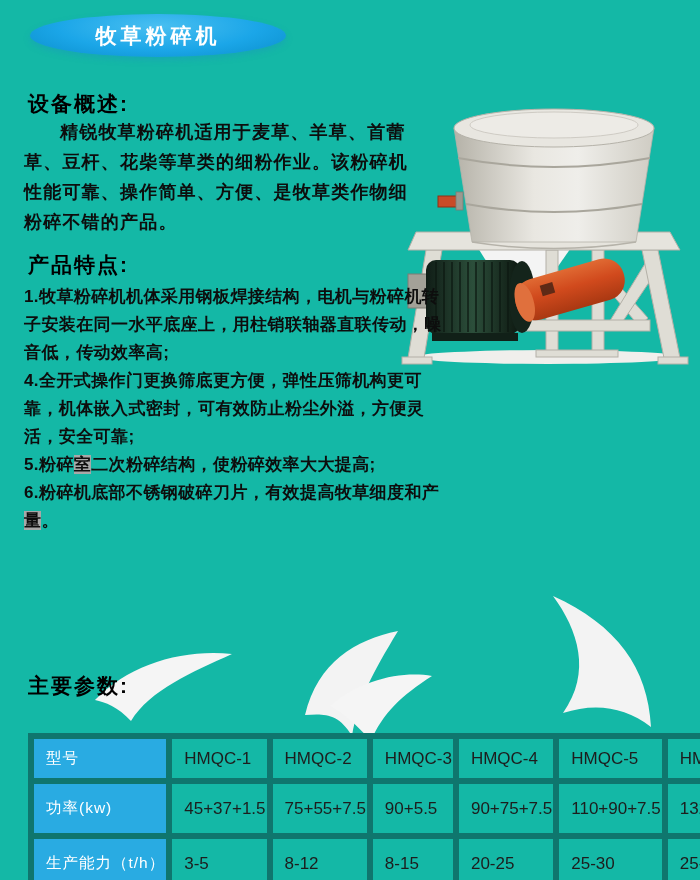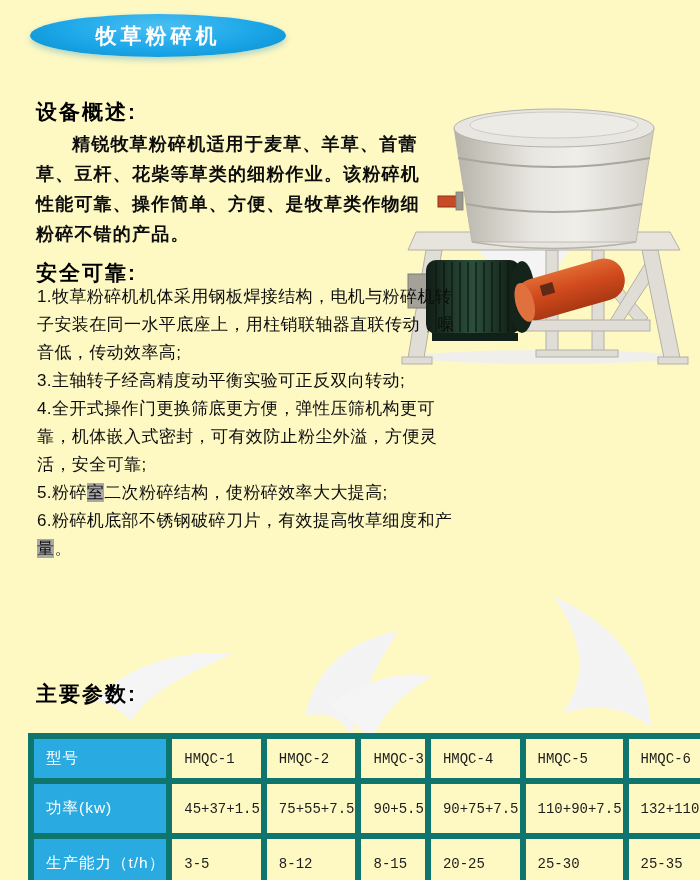--- a/index.html
+++ b/index.html
@@ -1,48 +1,48 @@
 <!DOCTYPE html>
 <html><head>
 <meta charset="utf-8">
 <style>
   html,body{margin:0;padding:0;background:#fff;}
-  .page{position:relative;width:700px;height:880px;background:#fef9c3;overflow:hidden;
+  .page{position:relative;width:700px;height:880px;background:#14b8a6;overflow:hidden;
         font-family:"Liberation Sans",sans-serif;color:#111;}
   .watermark{position:absolute;left:0;top:0;z-index:0;}
   .layer{position:absolute;z-index:1;}
 
   .title-ellipse{left:30px;top:14px;width:256px;height:43px;border-radius:50%;
     background:radial-gradient(ellipse at 50% 28%,#49bff1 0%,#1ba6e8 55%,#0a8ecb 100%);
     box-shadow:0 3px 6px rgba(30,140,200,0.35);
     display:flex;align-items:center;justify-content:center;}
   .title-ellipse span{color:#fff;font-size:21px;font-weight:900;letter-spacing:4px;}
 
-  .sec-heading{margin:8px;font-size:21px;font-weight:900;letter-spacing:2px;color:#000;}
+  .sec-heading{margin:0;font-size:21px;font-weight:900;letter-spacing:2px;color:#000;}
   .overview-heading{left:28px;top:90px;}
   .features-heading{left:28px;top:251px;}
   .params-heading{left:28px;top:672px;}
 
-  .overview-text{margin:12px;left:24px;top:117px;width:398px;font-size:18px;line-height:30px;
+  .overview-text{margin:0;left:24px;top:117px;width:398px;font-size:18px;line-height:30px;
     font-weight:700;letter-spacing:1.2px;text-indent:2em;color:#0d0d0d;}
 
   .product-figure{left:396px;top:92px;width:302px;height:278px;margin:0;}
 
-  .feature-list{left:37px;top:283px;width:426px;font-size:17px;line-height:28px;
-    font-weight:400;letter-spacing:0.4px;color:#0d0d0d;}
+  .feature-list{left:24px;top:283px;width:426px;font-size:17px;line-height:28px;
+    font-weight:700;letter-spacing:0.4px;color:#0d0d0d;}
   .feature-item{margin:0;}
   .hl{background:#a8a8a8;}
 
   .params-table{left:28px;top:733px;border-collapse:collapse;table-layout:fixed;}
   .params-table td{border:6px solid #0f766e;vertical-align:middle;overflow:hidden;white-space:nowrap;}
   .params-table .label-cell{background:#29abe2;color:#fff;font-size:15.5px;font-weight:400;
      padding-left:12px;letter-spacing:1px;}
   .params-table .model-row td{height:37px;}
   .params-table .data-row td{height:47px;}
-  .params-table .value-cell{font-size:14px;color:#1d1d1d;padding-left:12px;font-family:Liberation Mono, monospace;}
+  .params-table .value-cell{font-size:17px;color:#1d1d1d;padding-left:12px;}
 </style>
 </head>
 <body>
 
 <div class="page">
 
   <svg class="watermark" width="700" height="880" viewBox="0 0 700 880">
     <path d="M478,248 L582,232 L522,318 Z" fill="#f4f4f4"></path>
     <path d="M305,715 C318,662 355,640 398,631 C372,674 358,700 352,736 C338,712 322,714 305,715 Z" fill="#f3f3f3"></path>
     <path d="M553,596 C617,625 648,668 651,727 C624,706 594,703 563,713 C592,672 578,630 553,596 Z" fill="#f3f3f3"></path>
@@ -125,24 +125,23 @@
       </g>
 
       <g transform="rotate(-16 172 198)">
         <rect x="118" y="177" width="112" height="42" rx="20" fill="url(#orangeGrad)"></rect>
         <ellipse cx="127" cy="198" rx="9" ry="20" fill="#e0703d"></ellipse>
         <rect x="146" y="186" width="13" height="11" fill="#5f2a16"></rect>
       </g>
     </svg>
   </figure>
 
-  <h2 class="layer sec-heading features-heading">安全可靠:</h2>
+  <h2 class="layer sec-heading features-heading">产品特点:</h2>
   <div class="layer feature-list">
       <div class="feature-item"><span>1.牧草粉碎机机体采用钢板焊接结构，电机与粉碎机转子安装在同一水平底座上，用柱销联轴器直联传动，噪音低，传动效率高;</span></div>
-      <div class="feature-item"><span>3.主轴转子经高精度动平衡实验可正反双向转动;</span></div>
       <div class="feature-item"><span>4.全开式操作门更换筛底更方便，弹性压筛机构更可靠，机体嵌入式密封，可有效防止粉尘外溢，方便灵活，安全可靠;</span></div>
       <div class="feature-item"><span>5.粉碎</span><span class="hl">室</span><span>二次粉碎结构，使粉碎效率大大提高;</span></div>
       <div class="feature-item"><span>6.粉碎机底部不锈钢破碎刀片，有效提高牧草细度和产</span><span class="hl">量</span><span>。</span></div>
     </div>
 
   <h2 class="layer sec-heading params-heading">主要参数:</h2>
   <table class="layer params-table">
     <colgroup>
       <col style="width:108px">
         <col style="width:79px">

